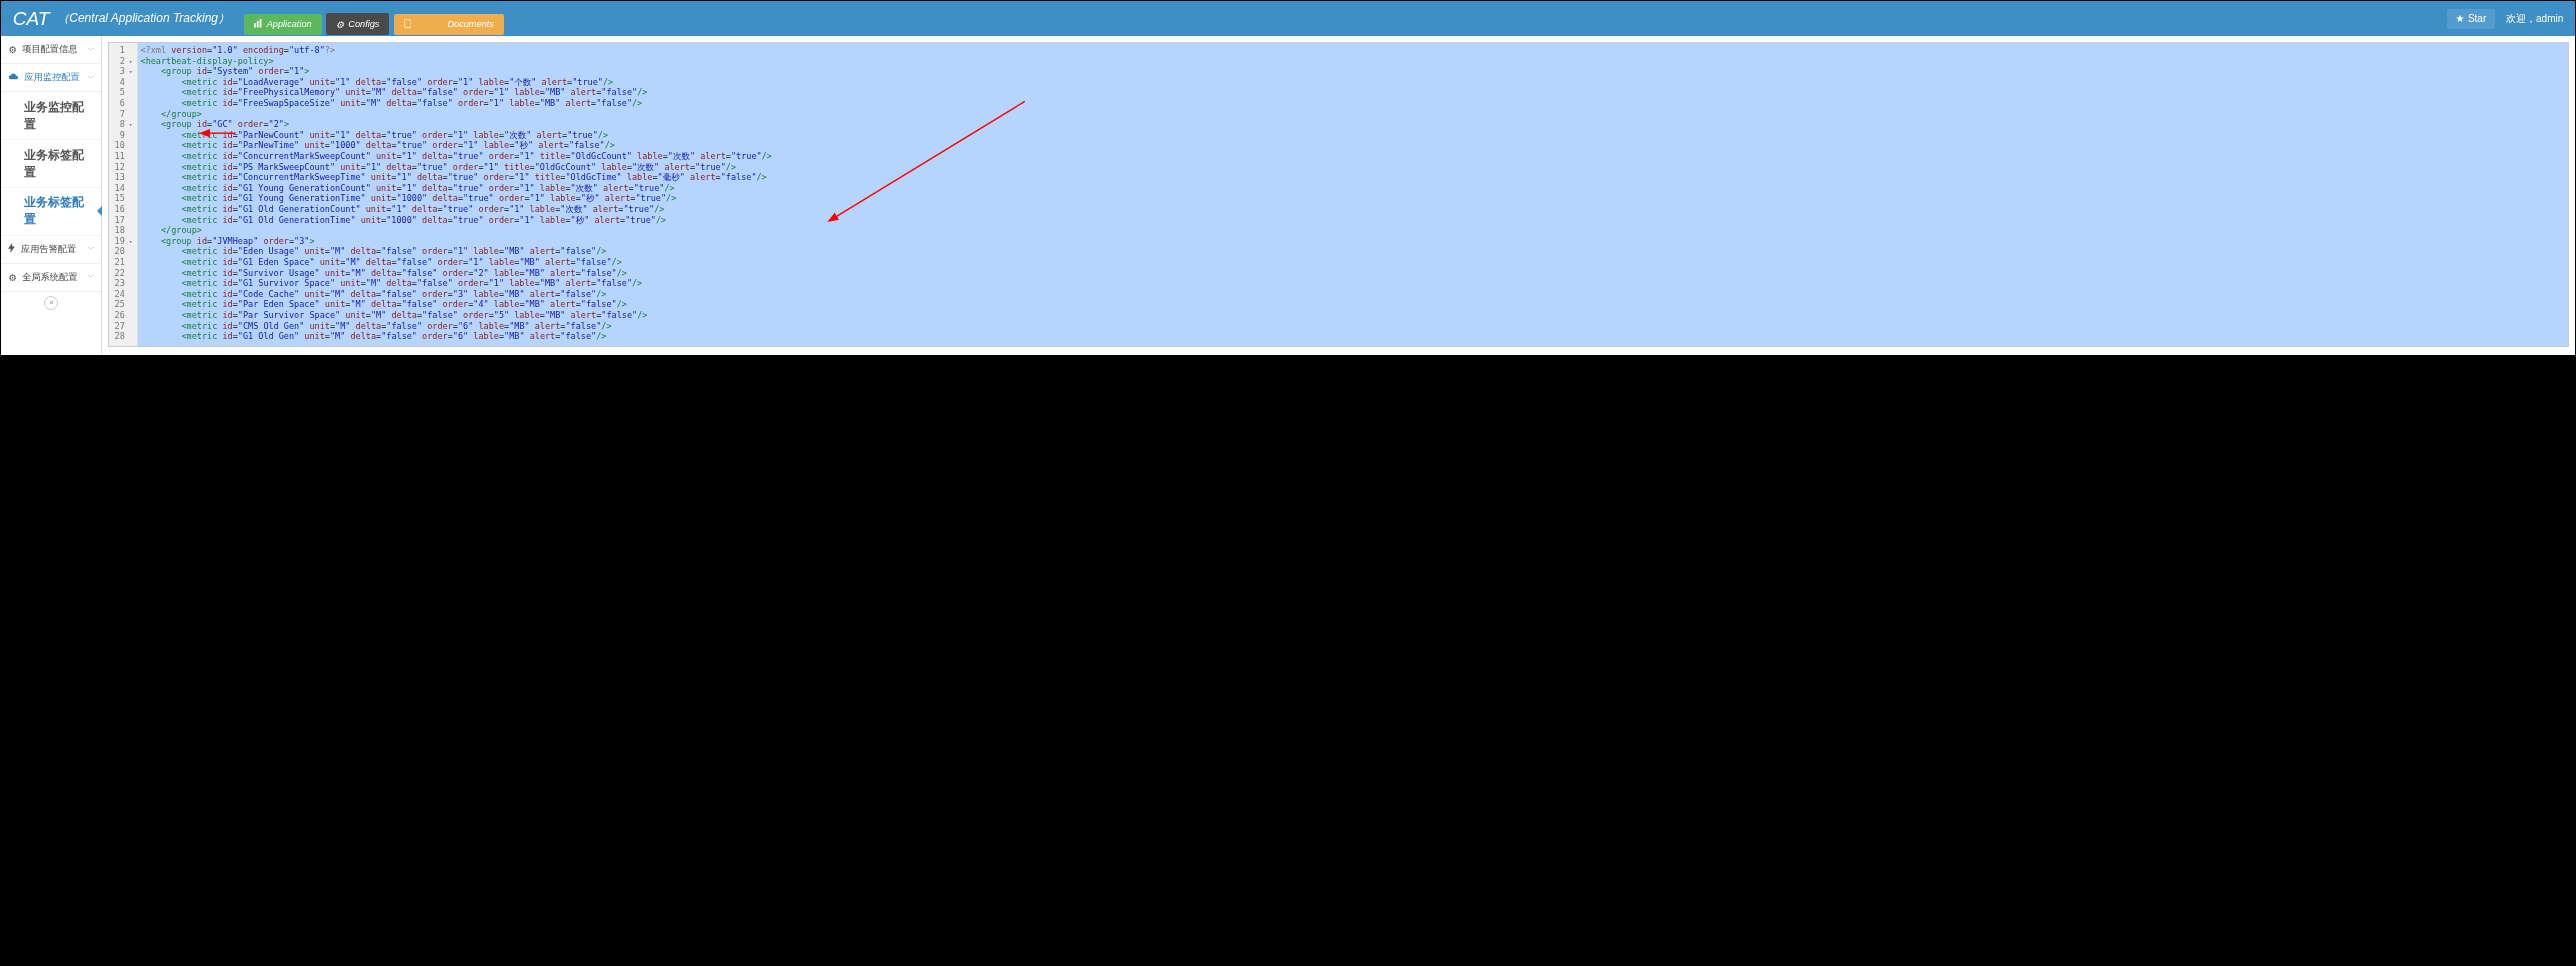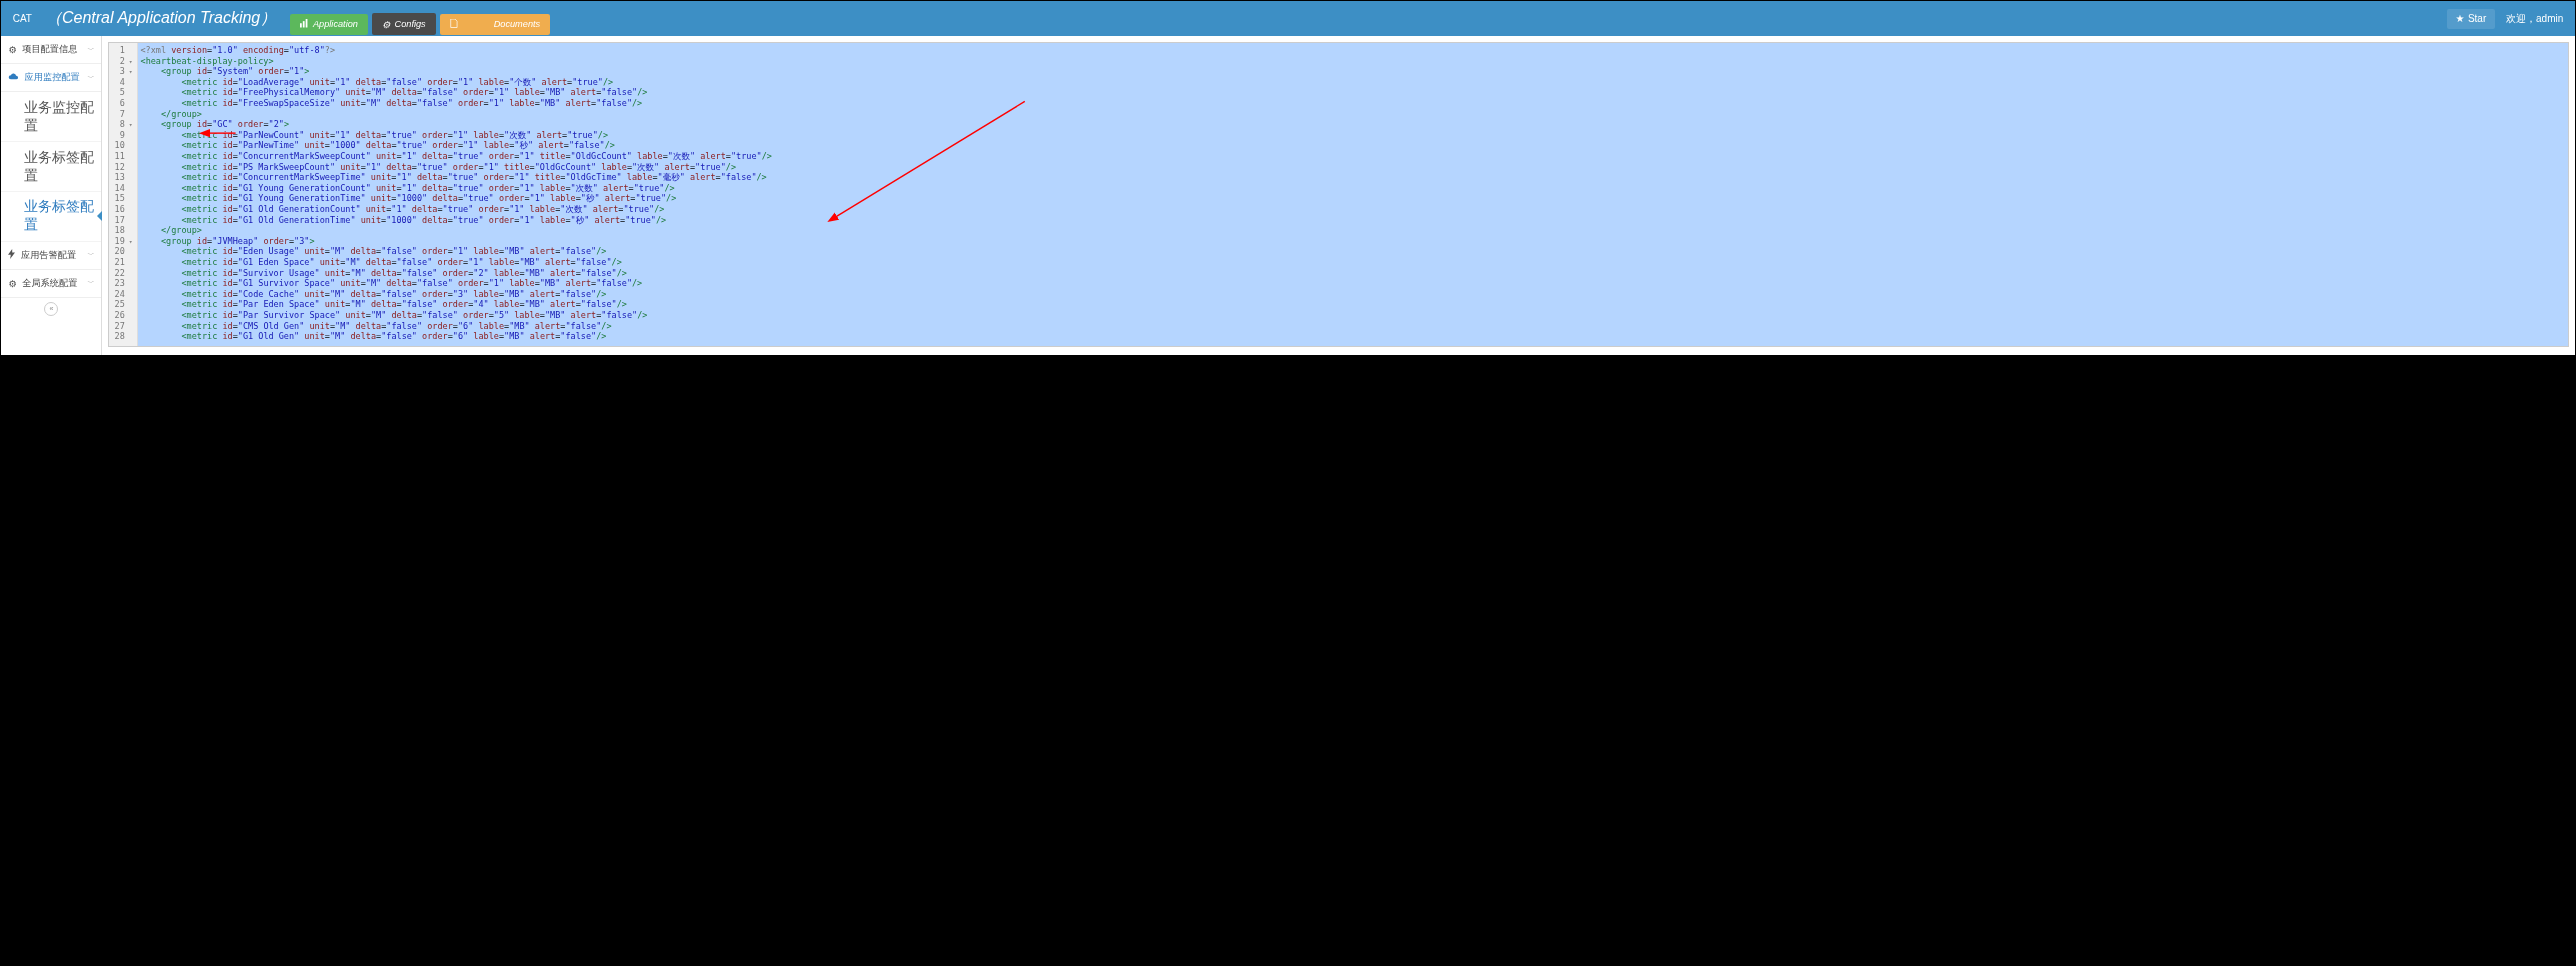--- a/index.html
+++ b/index.html
@@ -1,32 +1,32 @@
 <!DOCTYPE html>
 <html style="font-size:11.3px"><head>
 <meta charset="utf-8">
 <style>
 * { margin: 0; padding: 0; box-sizing: border-box; }
 body { font-family: "Helvetica Neue", Helvetica, Arial, sans-serif; font-size: 9.2px; background: #000; }
 .outer { background: #fff; margin: 1.4px; }
 .topbar { background: #3D8FC5; height: 35px; display: flex; align-items: center; padding: 0 11.3px; color: #fff; }
-.brand { font-size: 10px; font-weight: 400; margin-right: 14px; }
-.brand-sub { font-style: italic; font-size: 16px; margin-right: 14px; }
+.brand { font-style: italic; font-size: 19px; font-weight: 400; margin-right: 8px; }
+.brand-sub { font-style: italic; font-size: 12px; margin-right: 14px; }
 .nav-btn { display: inline-flex; align-items: center; gap: 4.2px; padding: 5.6px 10px; border-radius: 2.1px; font-size: 9.2px; cursor: pointer; margin-right: 4.2px; text-decoration: none; font-style: italic; margin-top: 11px; }
 .nav-app { background: #5CB85C; color: #fff; }
 .nav-cfg { background: #4A4A4A; color: #fff; }
 .nav-doc { background: #F0AD4E; color: #fff; gap: 36px; }
 .spacer { flex: 1; }
 .star { display: inline-flex; align-items: center; gap: 3.5px; padding: 4.2px 8.5px; background: rgba(255,255,255,0.12); border-radius: 2.1px; cursor: pointer; font-size: 10px; }
 .welcome { margin-left: 11.3px; font-size: 10px; }
 .body-row { display: flex; }
 .sidebar { width: 101px; border-right: 0.7px solid #ddd; background: #fff; }
 .side-item { padding: 7px 7px; display: flex; align-items: center; gap: 5.6px; border-bottom: 0.7px solid #eee; cursor: pointer; font-size: 9.2px; color: #444; position: relative; }
 .side-item .chev { margin-left: auto; font-size: 7px; color: #888; }
-.side-sub { padding: 6.4px 7px 6.4px 22.6px; cursor: pointer; font-size: 14px; color: #555; border-bottom: 0.7px solid #f3f3f3; }
+.side-sub { padding: 6.4px 7px 6.4px 22.6px; cursor: pointer; font-size: 12px; color: #555; border-bottom: 0.7px solid #f3f3f3; font-weight: bold; }
 .side-active { color: #2F7CBF; }
 .side-sub-active { color: #2F7CBF; position: relative; }
 .side-sub-active::after { content: ""; position: absolute; right: -0.7px; top: 50%; transform: translateY(-50%); width: 0; height: 0; border-top: 5.6px solid transparent; border-bottom: 5.6px solid transparent; border-right: 5.6px solid #3D8FC5; }
 .collapse-handle { text-align: center; padding: 4.2px; }
 .collapse-handle span { display:inline-flex; width:14px; height:14px; border:0.7px solid #ccc; border-radius:50%; align-items:center; justify-content:center; font-size:7px; color:#888;}
 .main { flex: 1; padding: 5.6px 5.6px 8.5px 5.6px; position: relative; }
 .editor-wrap { border: 0.7px solid #ccc; background: #F0F0F0; position: relative; }
 .editor-scroll { display: flex; height: 303px; overflow: hidden; }
 .gutter { background: #F0F0F0; color: #777; font-family: "Consolas","Menlo",monospace; font-size: 8.5px; text-align: right; padding: 2.1px 4.2px 2.1px 5.6px; border-right: 0.7px solid #ddd; user-select: none; line-height: 10.6px; }
 .gutter .ln { display:block; height:10.6px; white-space:nowrap; }

